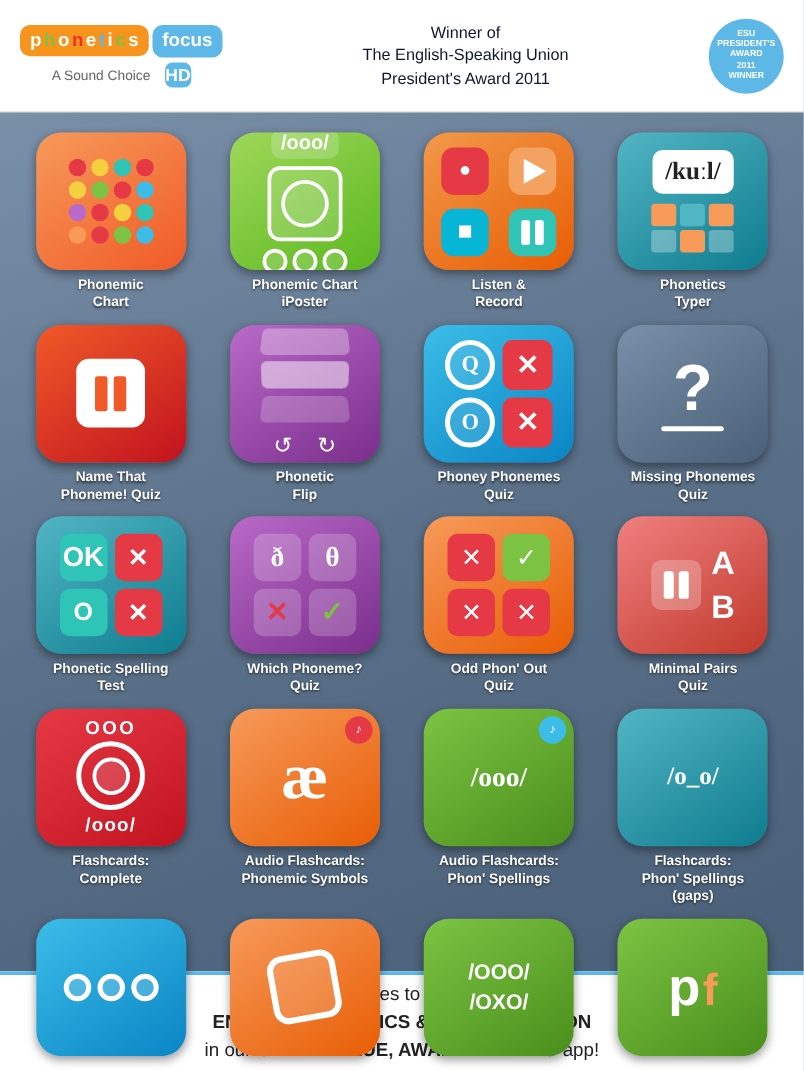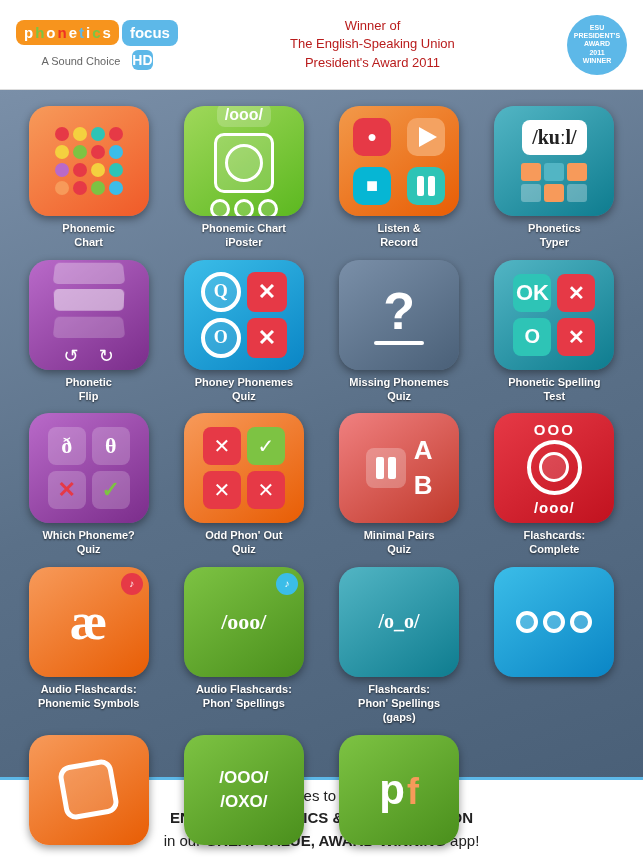--- a/index.html
+++ b/index.html
@@ -66,21 +66,21 @@
       color: white;
       font-weight: bold;
       font-size: 14px;
       border-radius: 6px;
       padding: 2px 0;
       margin-left: 12px;
     }
     .award-text {
       text-align: center;
       font-size: 13px;
-      color: #b91c1c;
+      color: #0f172a;
       line-height: 1.4;
     }
     .esu-badge {
       background: #5db8e8;
       border-radius: 50%;
       width: 60px;
       height: 60px;
       display: flex;
       flex-direction: column;
       align-items: center;
@@ -642,20 +642,31 @@
           <div class="typer-key blue"></div>
           <div class="typer-key orange"></div>
           <div class="typer-key"></div>
           <div class="typer-key orange"></div>
           <div class="typer-key"></div>
         </div>
       </div>
       <div class="app-label">Phonetics<br>Typer</div>
     </div>
 
+    <div class="app-item">
+      <div class="app-icon icon-name">
+        <div class="name-inner">
+          <div class="pause-bars">
+            <div class="pause-bar"></div>
+            <div class="pause-bar"></div>
+          </div>
+        </div>
+      </div>
+      <div class="app-label">Name That<br>Phoneme! Quiz</div>
+    </div>
 
     <div class="app-item">
       <div class="app-icon icon-flip">
         <div style="display:flex;flex-direction:column;align-items:center;gap:5px;">
           <div style="width:70px;height:22px;border-radius:5px;background:rgba(255,255,255,0.3);transform:perspective(80px) rotateX(15deg);"></div>
           <div style="width:70px;height:22px;border-radius:5px;background:rgba(255,255,255,0.5);transform:perspective(80px) rotateX(-5deg);"></div>
           <div style="width:70px;height:22px;border-radius:5px;background:rgba(255,255,255,0.2);transform:perspective(80px) rotateX(15deg);"></div>
           <div style="display:flex;gap:20px;margin-top:2px;">
             <span style="color:white;font-size:18px;">↺</span>
             <span style="color:white;font-size:18px;">↻</span>

